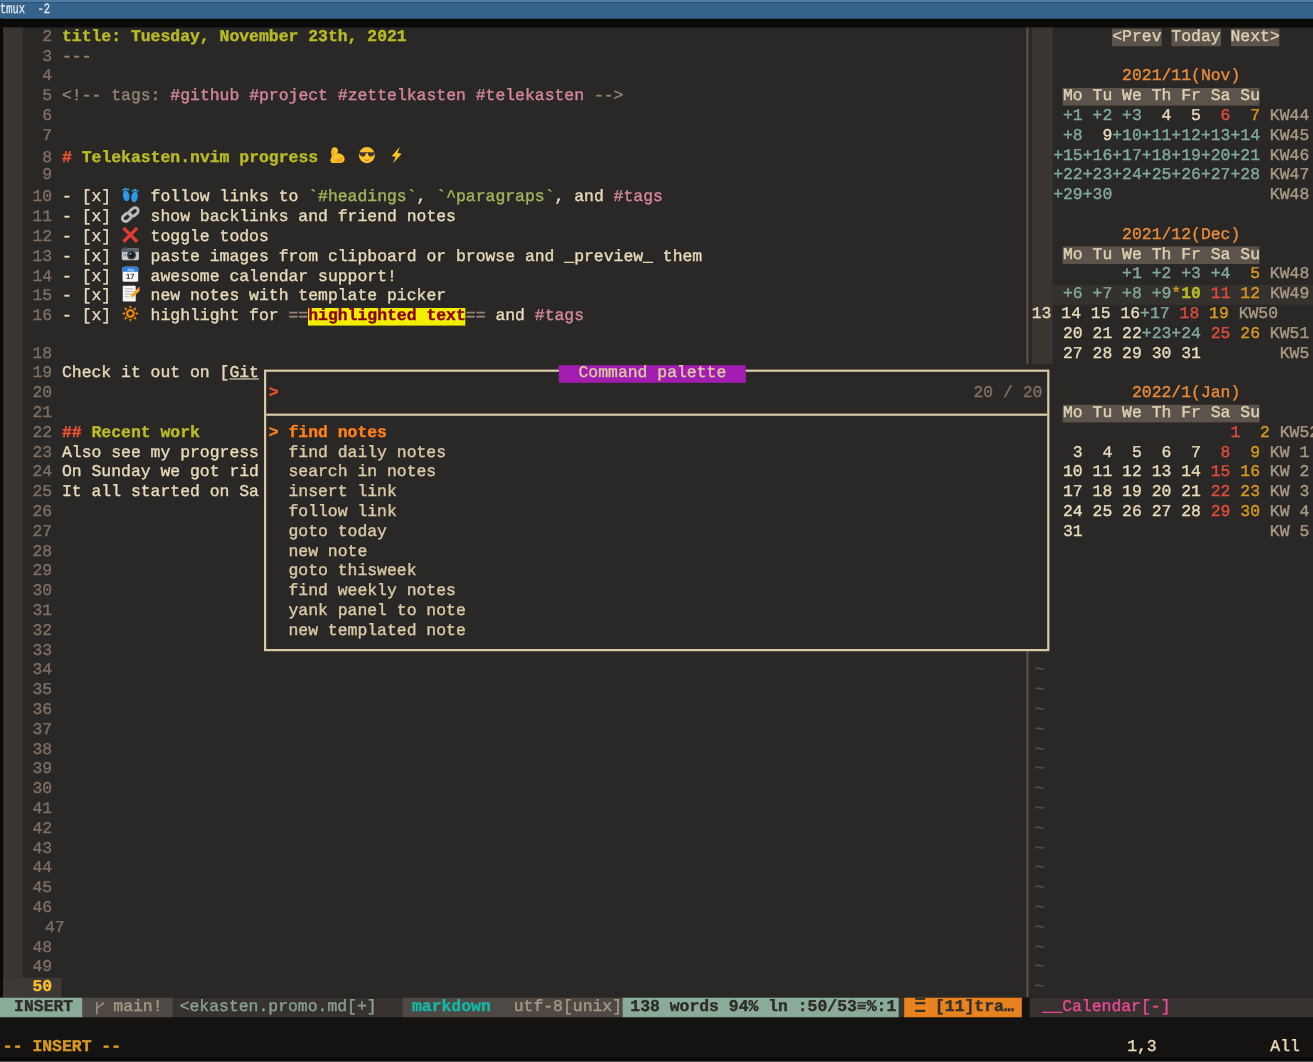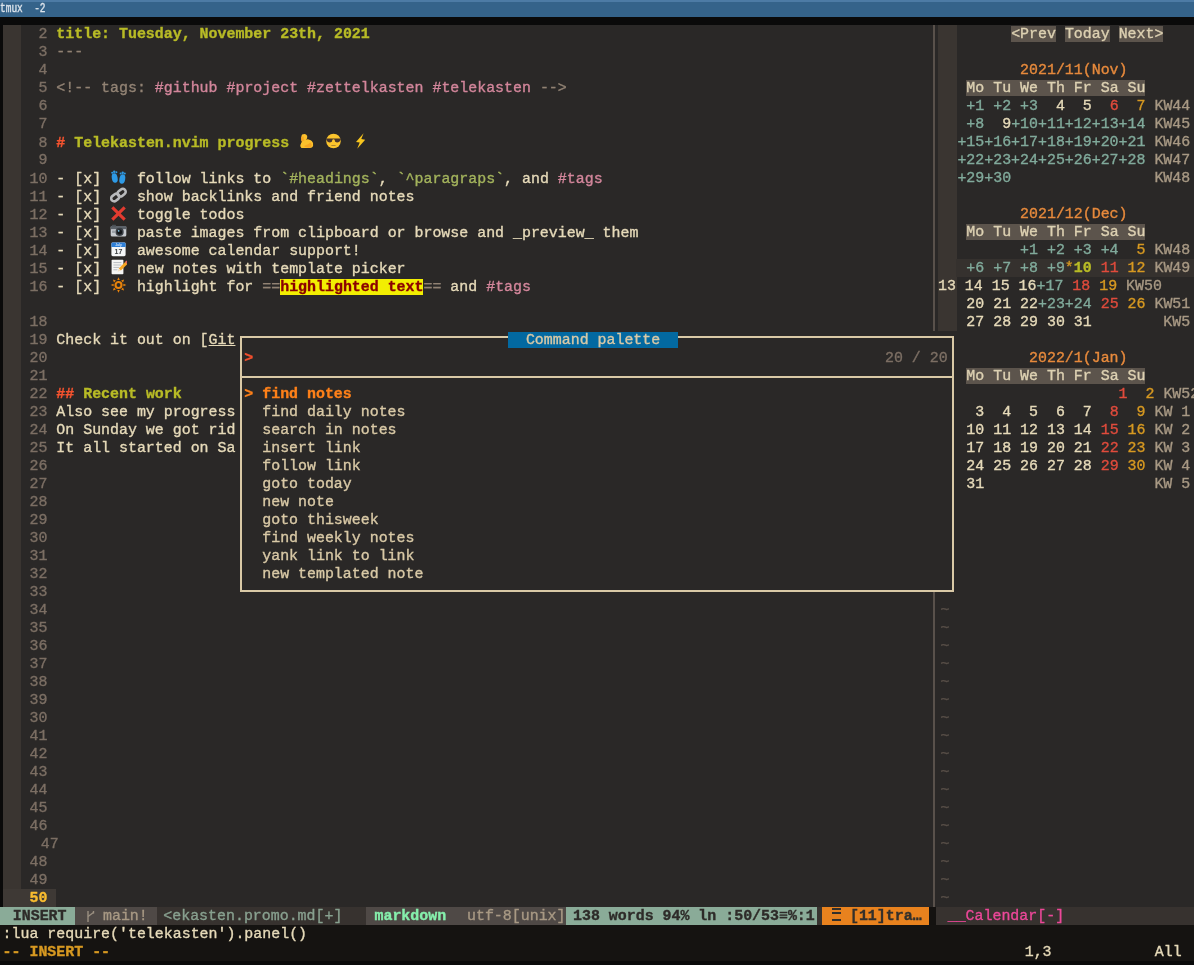--- a/index.html
+++ b/index.html
@@ -185,53 +185,52 @@
 <pre class="" style="left:940.50px;top:763px"><span style="color:#584f48">~</span></pre>
 <pre class="" style="left:940.50px;top:781px"><span style="color:#584f48">~</span></pre>
 <pre class="" style="left:940.50px;top:799px"><span style="color:#584f48">~</span></pre>
 <pre class="" style="left:940.50px;top:817px"><span style="color:#584f48">~</span></pre>
 <pre class="" style="left:940.50px;top:835px"><span style="color:#584f48">~</span></pre>
 <pre class="" style="left:940.50px;top:853px"><span style="color:#584f48">~</span></pre>
 <pre class="" style="left:940.50px;top:871px"><span style="color:#584f48">~</span></pre>
 <pre class="" style="left:940.50px;top:889px"><span style="color:#584f48">~</span></pre>
 <div style="position:absolute;left:240px;top:336px;width:714px;height:256px;border:2px solid #d9c9a6;box-sizing:border-box"></div>
 <div style="position:absolute;left:242.00px;top:375.5px;width:710.00px;height:2px;background:#d9c9a6;"></div>
-<pre class="" style="left:508.00px;top:331px"><span style="background:#0369a1;color:#d9c9a6">  Command palette  </span></pre>
+<pre class="" style="left:508.00px;top:331px"><span style="background:#a21caf;color:#d9c9a6">  Command palette  </span></pre>
 <pre class="" style="left:244.33px;top:349px"><span style="color:#f4502e" class="b">&gt;</span></pre>
 <pre class="" style="left:885.00px;top:349px"><span class="num">20 / 20</span></pre>
 <pre class="" style="left:244.33px;top:385px"><span class="sel b">&gt; find notes</span></pre>
 <pre class="" style="left:262.24px;top:403px"><span class="cre">find daily notes</span></pre>
 <pre class="" style="left:262.24px;top:421px"><span class="cre">search in notes</span></pre>
 <pre class="" style="left:262.24px;top:439px"><span class="cre">insert link</span></pre>
 <pre class="" style="left:262.24px;top:457px"><span class="cre">follow link</span></pre>
 <pre class="" style="left:262.24px;top:475px"><span class="cre">goto today</span></pre>
 <pre class="" style="left:262.24px;top:493px"><span class="cre">new note</span></pre>
 <pre class="" style="left:262.24px;top:511px"><span class="cre">goto thisweek</span></pre>
 <pre class="" style="left:262.24px;top:529px"><span class="cre">find weekly notes</span></pre>
-<pre class="" style="left:262.24px;top:547px"><span class="cre">yank link to link</span></pre>
+<pre class="" style="left:262.24px;top:547px"><span class="cre">yank panel to note</span></pre>
 <pre class="" style="left:262.24px;top:565px"><span class="cre">new templated note</span></pre>
 <div style="position:absolute;left:0.00px;top:907px;width:1194.00px;height:18px;background:#37322f;"></div>
 <div style="position:absolute;left:0.00px;top:907px;width:75.00px;height:18px;background:#8aab98;"></div>
 <div style="position:absolute;left:75.00px;top:907px;width:82.00px;height:18px;background:#4f4946;"></div>
 <div style="position:absolute;left:366.00px;top:907px;width:200.00px;height:18px;background:#4f4946;"></div>
 <div style="position:absolute;left:566.00px;top:907px;width:250.50px;height:18px;background:#8aab98;"></div>
 <div style="position:absolute;left:822.00px;top:907px;width:107.00px;height:18px;background:#e8821e;"></div>
 <div style="position:absolute;left:929.00px;top:907px;width:7.00px;height:18px;background:#141210;"></div>
 <pre style="left:12.8px;top:907px"><span style="color:#2e2b29" class="b">INSERT</span></pre>
 <svg style="position:absolute;left:85px;top:910px" width="12" height="13" viewBox="0 0 12 13">
       <g stroke="#9b9081" stroke-width="1.4" fill="none">
         <line x1="3" y1="1" x2="3" y2="12"></line>
         <line x1="3" y1="6.5" x2="8.5" y2="2.5"></line>
         <line x1="8.5" y1="1" x2="8.5" y2="3.5"></line>
       </g>
     </svg>
 <pre class="" style="left:103.00px;top:907px"><span class="tan">main!</span></pre>
 <pre class="" style="left:163.30px;top:907px"><span style="color:#88a08f">&lt;ekasten.promo.md[+]</span></pre>
-<pre class="" style="left:374.50px;top:907px"><span style="color:#86efac" class="b">markdown</span></pre>
+<pre class="" style="left:374.50px;top:907px"><span style="color:#14b8a6" class="b">markdown</span></pre>
 <pre class="" style="left:467.00px;top:907px"><span class="tan">utf-8[unix]</span></pre>
 <pre class="" style="left:573.00px;top:907px"><span style="color:#2e2b29" class="b">138 words 94% ln :50/53≡%:1</span></pre>
 <pre class="" style="left:832.00px;top:907px"><span style="color:#33302c" class="b"><i class="tribar" style="border-color:#33302c"></i> [11]tra…</span></pre>
 <pre class="" style="left:947.70px;top:907px"><span style="color:#ec4899">__Calendar[-]</span></pre>
 <div style="position:absolute;left:0.00px;top:925px;width:1194.00px;height:36px;background:#151311;"></div>
-<pre class="" style="left:2.60px;top:925px"><span class="fg">:lua require('telekasten').panel()</span></pre>
 <pre class="" style="left:2.60px;top:943px"><span style="color:#d79921" class="b">-- INSERT --</span></pre>
 <pre class="" style="left:1024.70px;top:943px"><span class="fg">1,3</span></pre>
 <pre class="" style="left:1154.80px;top:943px"><span class="fg">All</span></pre>
 </div>
 </body></html>

